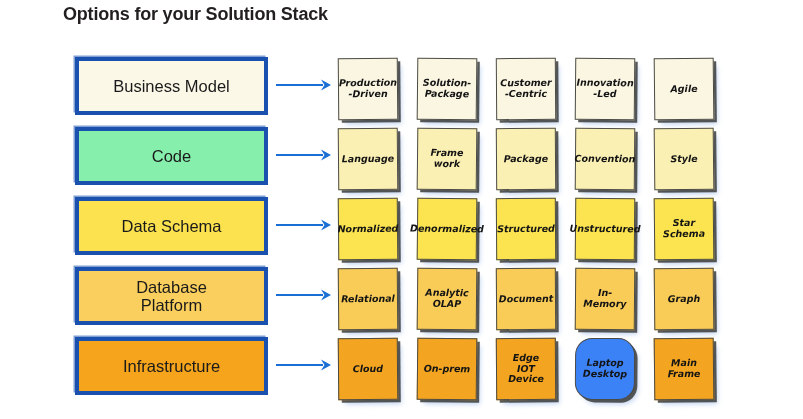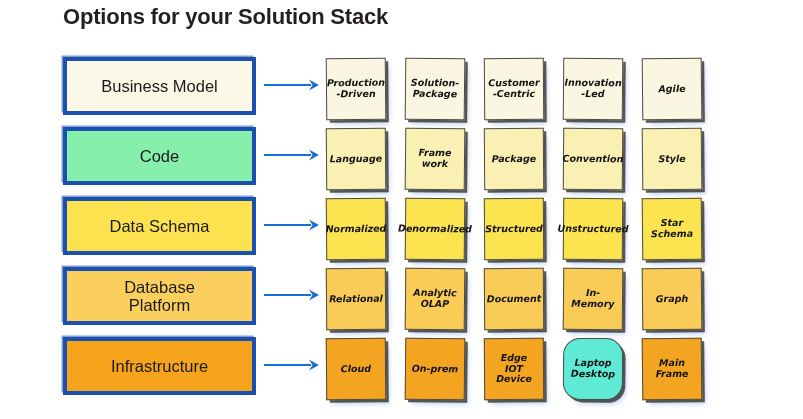--- a/index.html
+++ b/index.html
@@ -13,31 +13,31 @@
     position: relative;
     font-family: "Liberation Sans", sans-serif;
     overflow: hidden;
   }
 
   
   #page-title {
     position: absolute;
     left: 63px;
     top: 4px;
-    font-size: 22px;
+    font-size: 18px;
     font-weight: bold;
     color: #231f20;
     letter-spacing: -0.2px;
     white-space: nowrap;
   }
 
   
   #stack-grid {
     position: absolute;
-    left: 0;
+    left: 12px;
     top: 55px;
     width: 736px;
     height: 364px;
   }
 
   .stack-row {
     position: absolute;
     left: 0;
     width: 803px;
     height: 70px;
@@ -298,21 +298,21 @@
             <div>On-prem</div>
           </div>
         </div>
         <div class="note note-2" style="background: rgb(243, 165, 33);">
           <div>
             <div>Edge</div>
             <div>IOT</div>
             <div>Device</div>
           </div>
         </div>
-        <div class="note note-3" style="background: #5eead4; border-radius: 17px;">
+        <div class="note note-3" style="background: #3b82f6; border-radius: 17px;">
           <div>
             <div>Laptop</div>
             <div>Desktop</div>
           </div>
         </div>
         <div class="note note-4" style="background: rgb(243, 165, 33);">
           <div>
             <div>Main</div>
             <div>Frame</div>
           </div>

